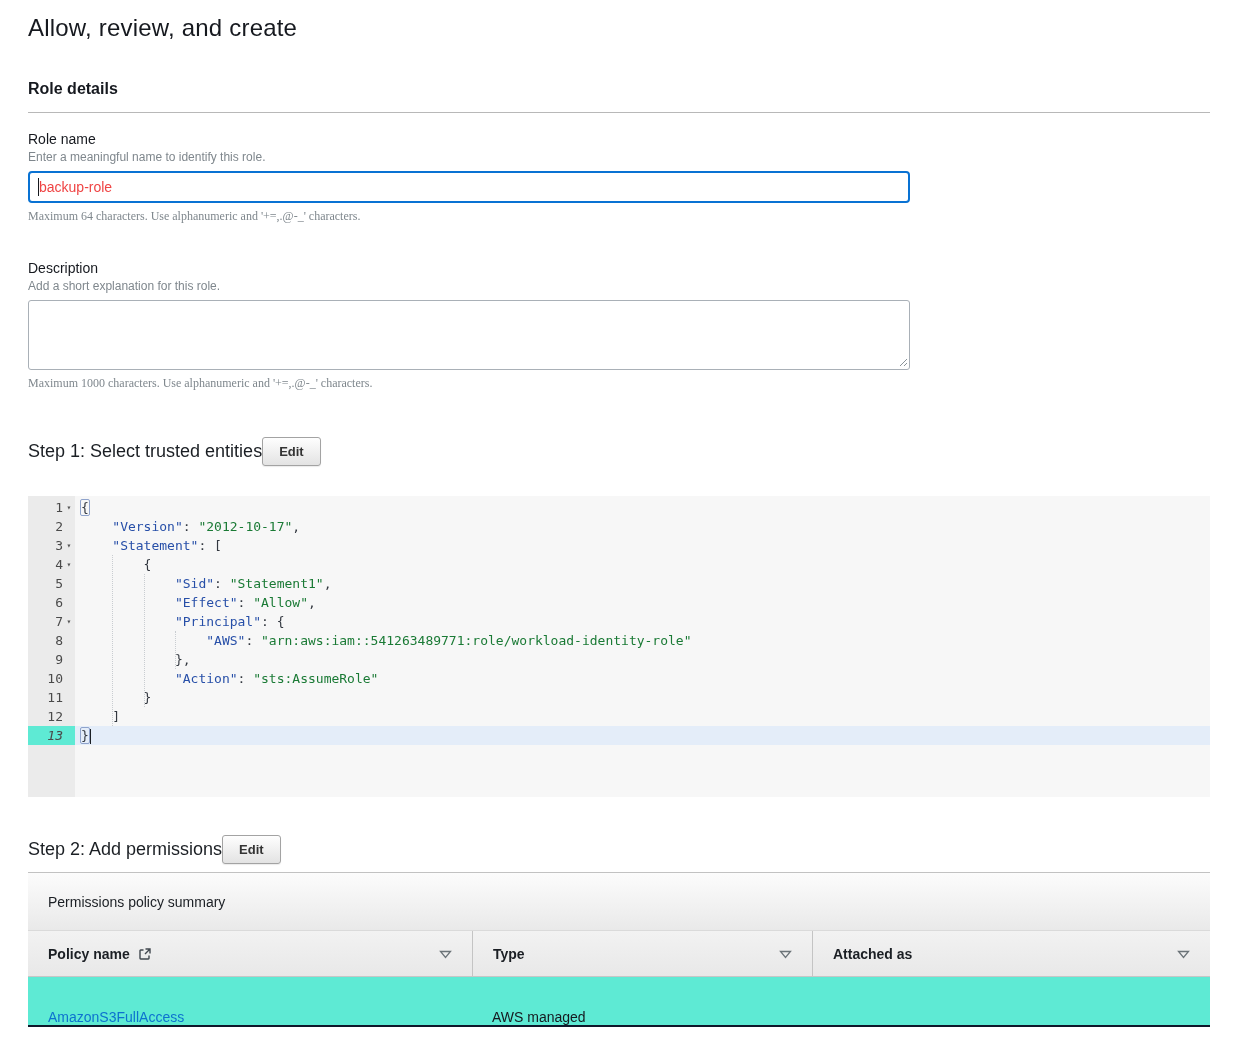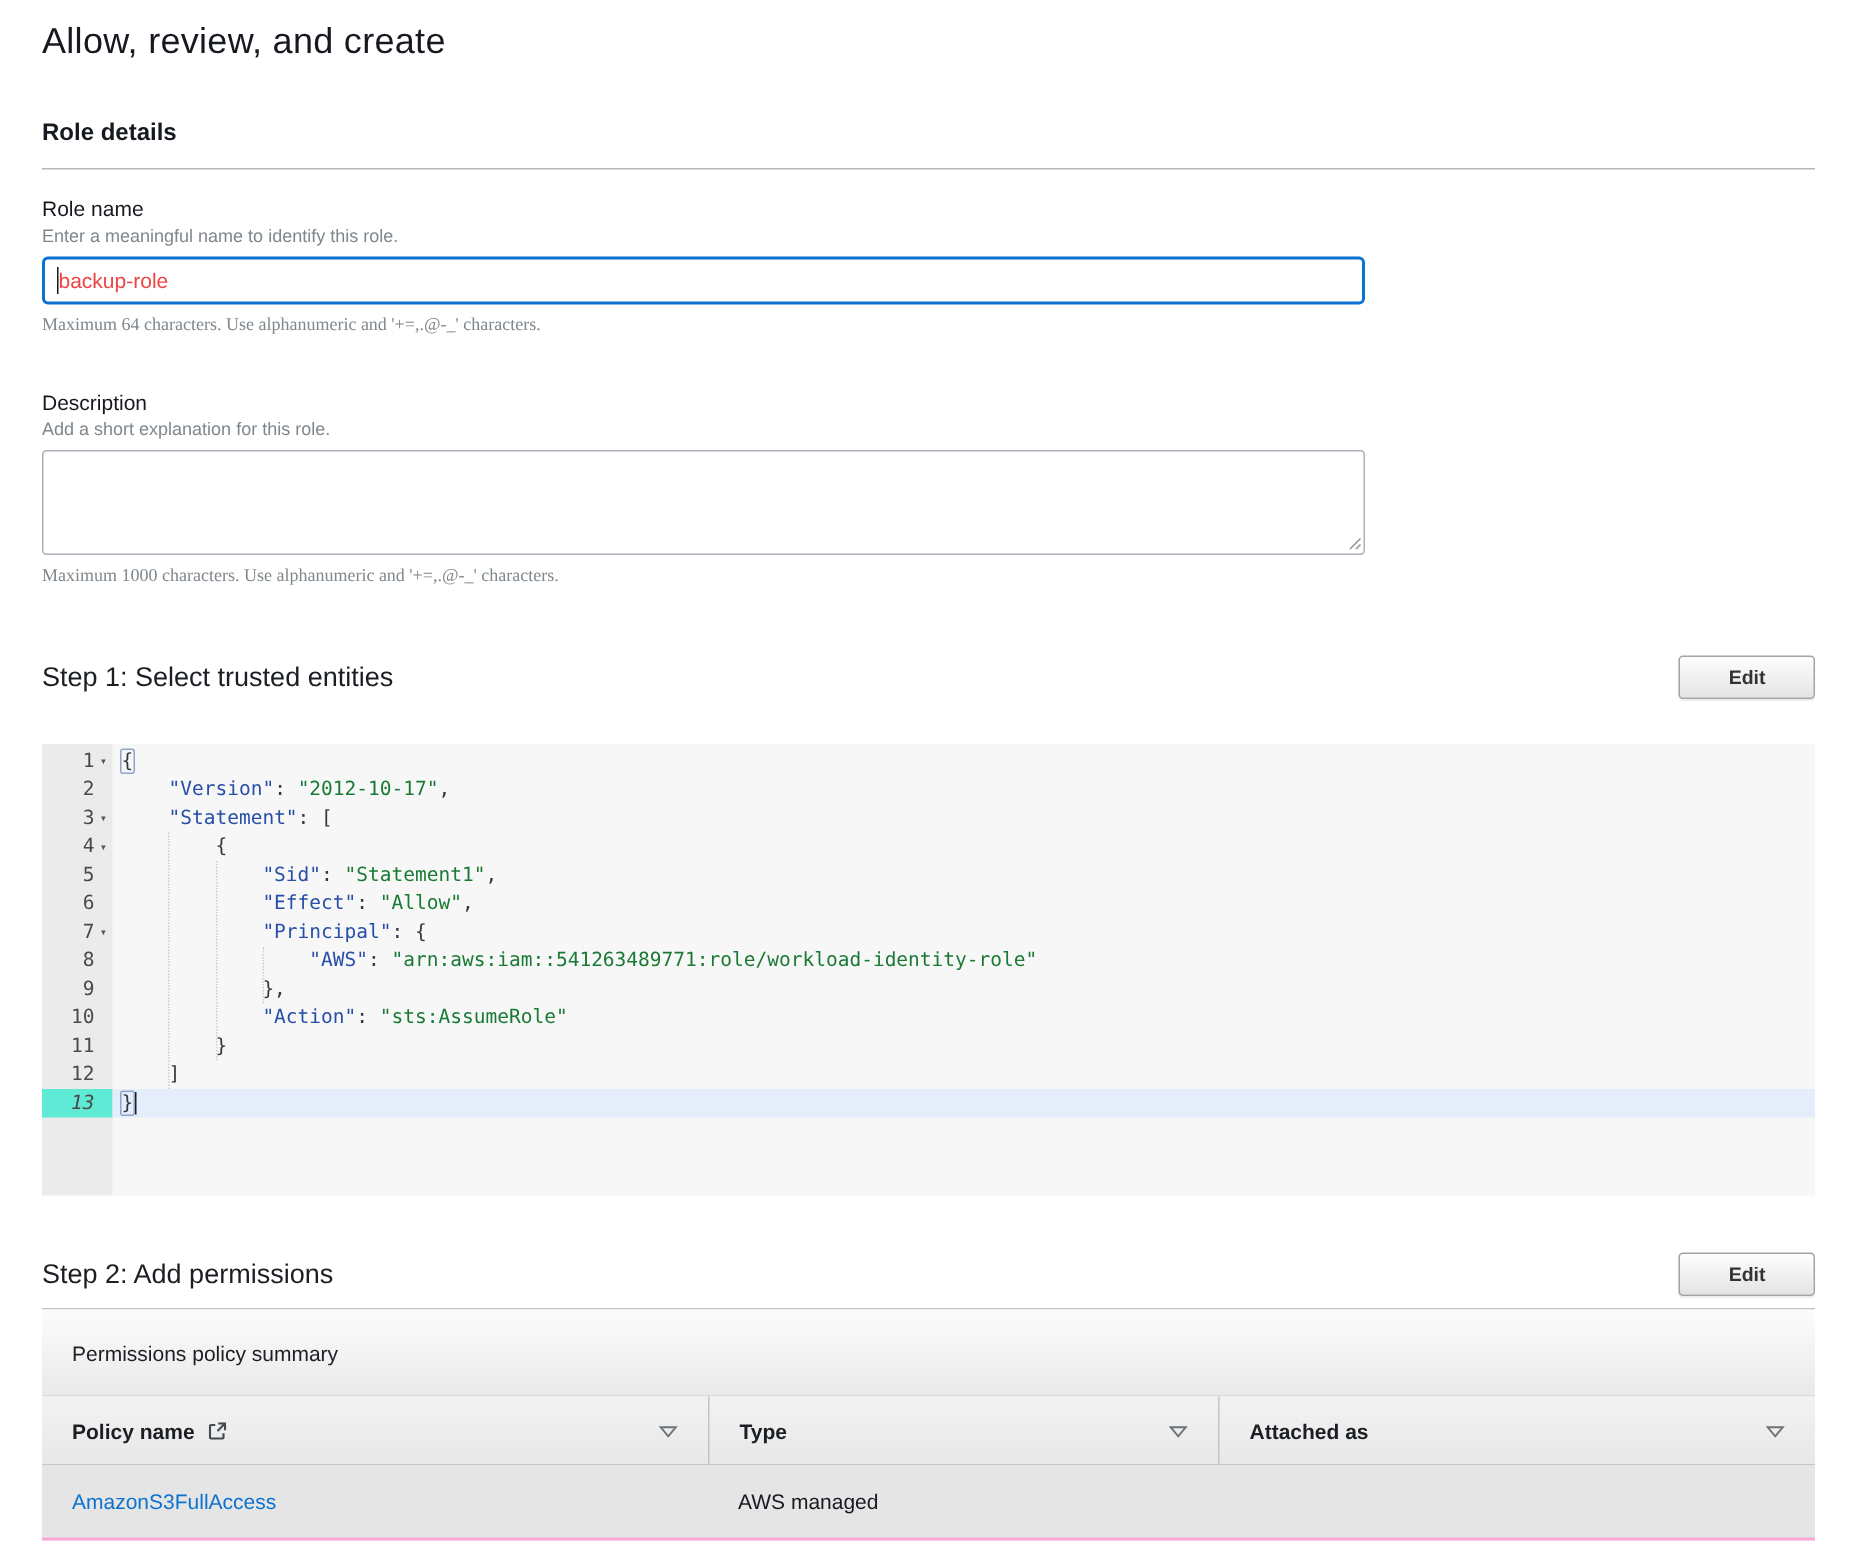--- a/index.html
+++ b/index.html
@@ -28,29 +28,29 @@
   .icaret { width:1px; height:18px; background:#16191f; flex:0 0 1px; }
 
   .textarea-wrap { position:relative; margin-top:7px; width:882px; }
   .fake-textarea {
     width:882px; height:70px; border:1px solid #a9b0b7; border-radius:3px;
     background:#fff; resize:none; font-family:"Liberation Sans", sans-serif; font-size:14px;
     padding:6px 8px; display:block;
   }
   .resize-corner { position:absolute; right:2px; bottom:3px; pointer-events:none; }
 
-  .step-row { display:flex; justify-content:space-between; align-items:center; margin-top:46px;gap:20px; }
+  .step-row { display:flex; justify-content:flex-start; align-items:center; margin-top:46px; }
   .step-row.second { margin-top:38px; }
   .step-heading { font-size:18px; font-weight:400; margin:0; color:#1b1f24; }
   .edit-btn {
     font-family:"Liberation Sans", sans-serif;
     font-size:13px; font-weight:700; color:#333;
     background:linear-gradient(180deg,#fefefe,#e3e3e3);
     border:1px solid #a3a3a3; border-radius:3px;
-    padding:6px 32px; cursor:pointer; box-shadow:0 1px 1px rgba(0,0,0,.08);
+    padding:6px 16px; cursor:pointer; box-shadow:0 1px 1px rgba(0,0,0,.08);
   }
 
   
   .editor {
     margin-top:30px; height:301px; display:flex;
     font-family:"DejaVu Sans Mono", monospace; font-size:13px; line-height:19px;
     background:#f7f7f7;
   }
   .gutter { width:47px; background:#ebebeb; padding-top:2px; flex:0 0 47px; }
   .gl { height:19px; display:flex; justify-content:flex-end; align-items:center; color:#4a4a4a; }
@@ -77,21 +77,21 @@
     background:linear-gradient(180deg,#fcfcfc 0%,#efefef 70%,#e9e9e9 100%);
     border-bottom:1px solid #dadada; font-size:14px; color:#1b1f24;
   }
   .thead { display:flex; height:46px; background:linear-gradient(180deg,#f2f2f2,#e8e8e8); border-bottom:1px solid #c6c6c6; }
   .th { display:flex; align-items:center; padding:0 20px; font-size:14px; font-weight:700; color:#1b1f24; }
   .th .spacer { flex:1; }
   .th-1 { width:444px; }
   .th-2 { width:340px; border-left:1px solid #c4c4c4; }
   .th-3 { flex:1; border-left:1px solid #c4c4c4; }
   .ext-icon { margin-left:8px; display:inline-flex; }
-  .trow { display:flex; height:50px; align-items:center; background:#e5e5e5; border-bottom:2px solid #f9a8d4; font-size:14px; }
+  .trow { display:flex; height:50px; align-items:flex-end; background:#5eead4; border-bottom:2px solid #0f172a; font-size:14px; }
   .td-1 { width:444px; padding:0 20px; }
   .td-2 { width:340px; padding:0 20px; }
   .td-3 { flex:1; padding:0 20px; }
   .policy-link { color:#0d72cf; text-decoration:none; cursor:pointer; }
 </style>
 </head>
 <body>
 
 <div class="container">
 

